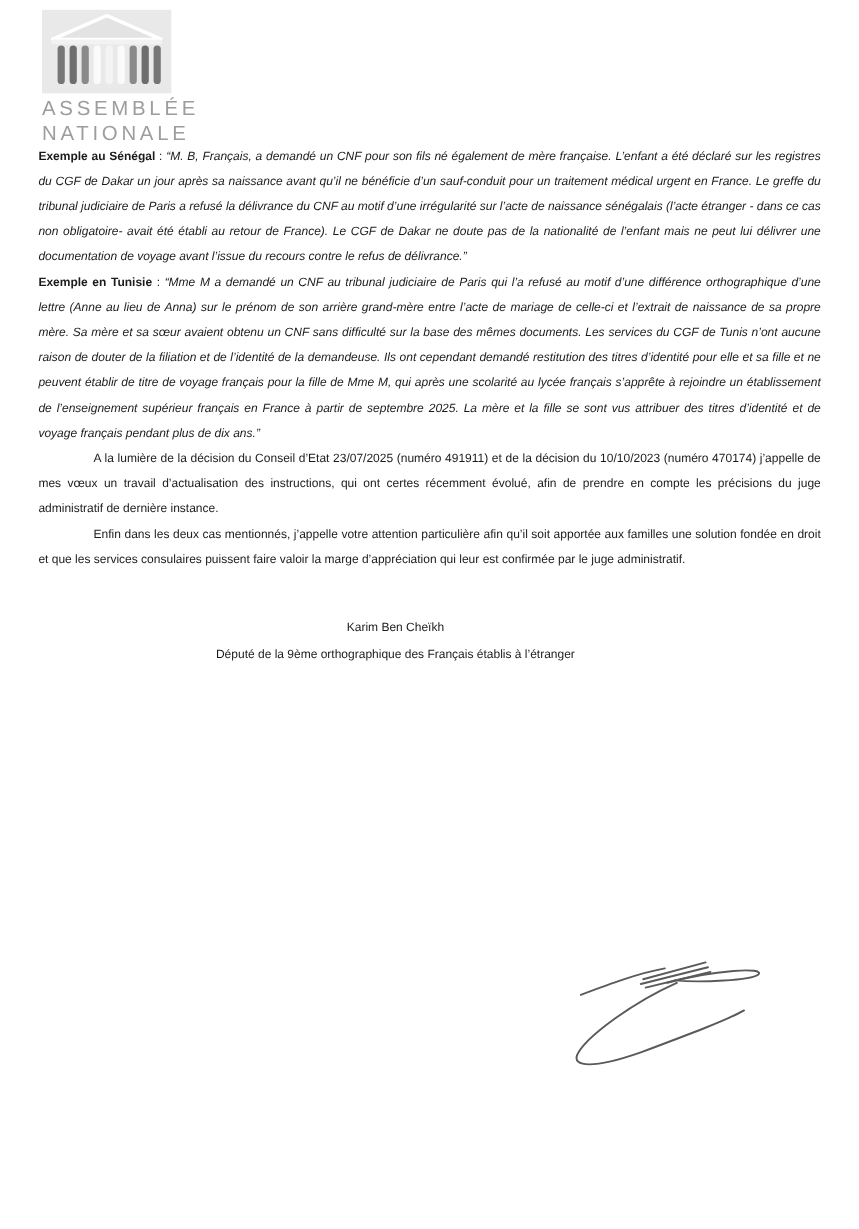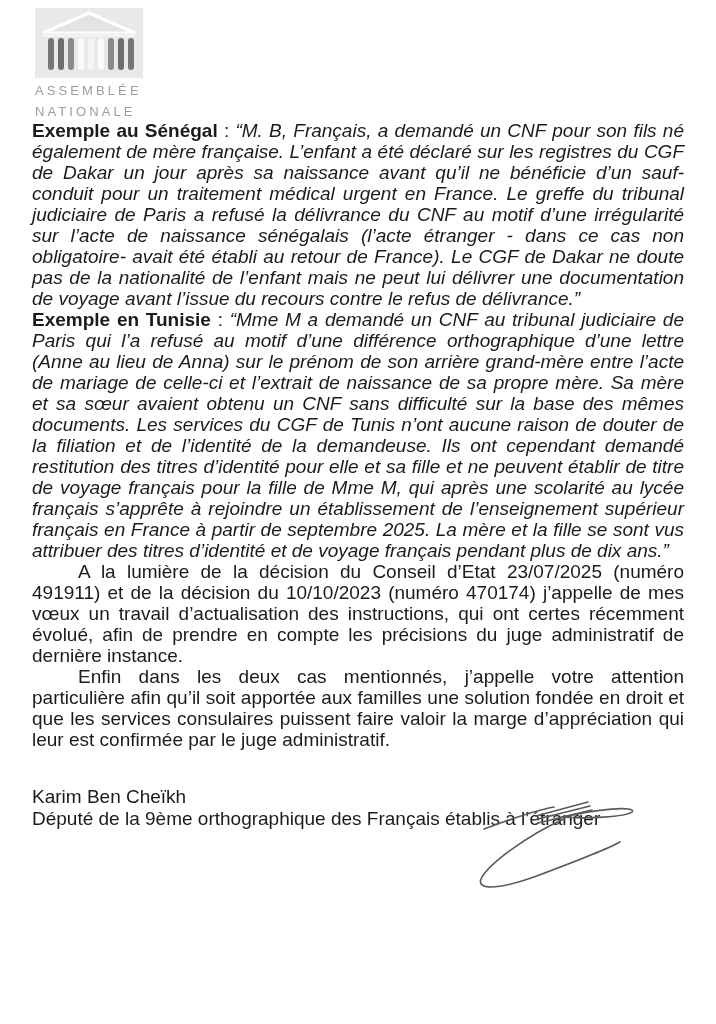--- a/index.html
+++ b/index.html
@@ -9,47 +9,47 @@
     height: 1024px;
     background: #ffffff;
     font-family: "Liberation Sans", sans-serif;
     color: #1b1b1b;
     overflow: hidden;
   }
   
   .logo { position: absolute; left: 35px; top: 8px; }
   .logo-emblem { display: block; }
   .logo-word {
-    font-size: 13px;
+    font-size: 17px;
     letter-spacing: 3.1px;
     color: #9d9d9d;
     line-height: 17px;
     margin-top: 4px;
     white-space: nowrap;
   }
   
   .content {
     position: absolute;
     left: 32px;
     top: 120px;
     width: 652px;
-    font-size: 19px;
+    font-size: 10px;
     line-height: 21px;
     text-align: justify;
   }
   .content p { margin: 0; }
   .example { margin-bottom: 10px; }
   .example-2 { margin-bottom: 18px; }
   .example .lead { font-weight: bold; font-style: normal; }
   .example em { font-style: italic; }
   .indent { text-indent: 46px; }
   .closing { margin-top: 15px; text-indent: 46px; }
   .sig-block {
     margin-top: 36px;
-    text-align: left;
+    text-align: center;
     padding-right: 57px;
     line-height: 22px;
   }
   .signature-scrawl { position: absolute; left: 466px; top: 798px; }
 </style>
 </head>
 <body>
 
 <div class="page">
 

